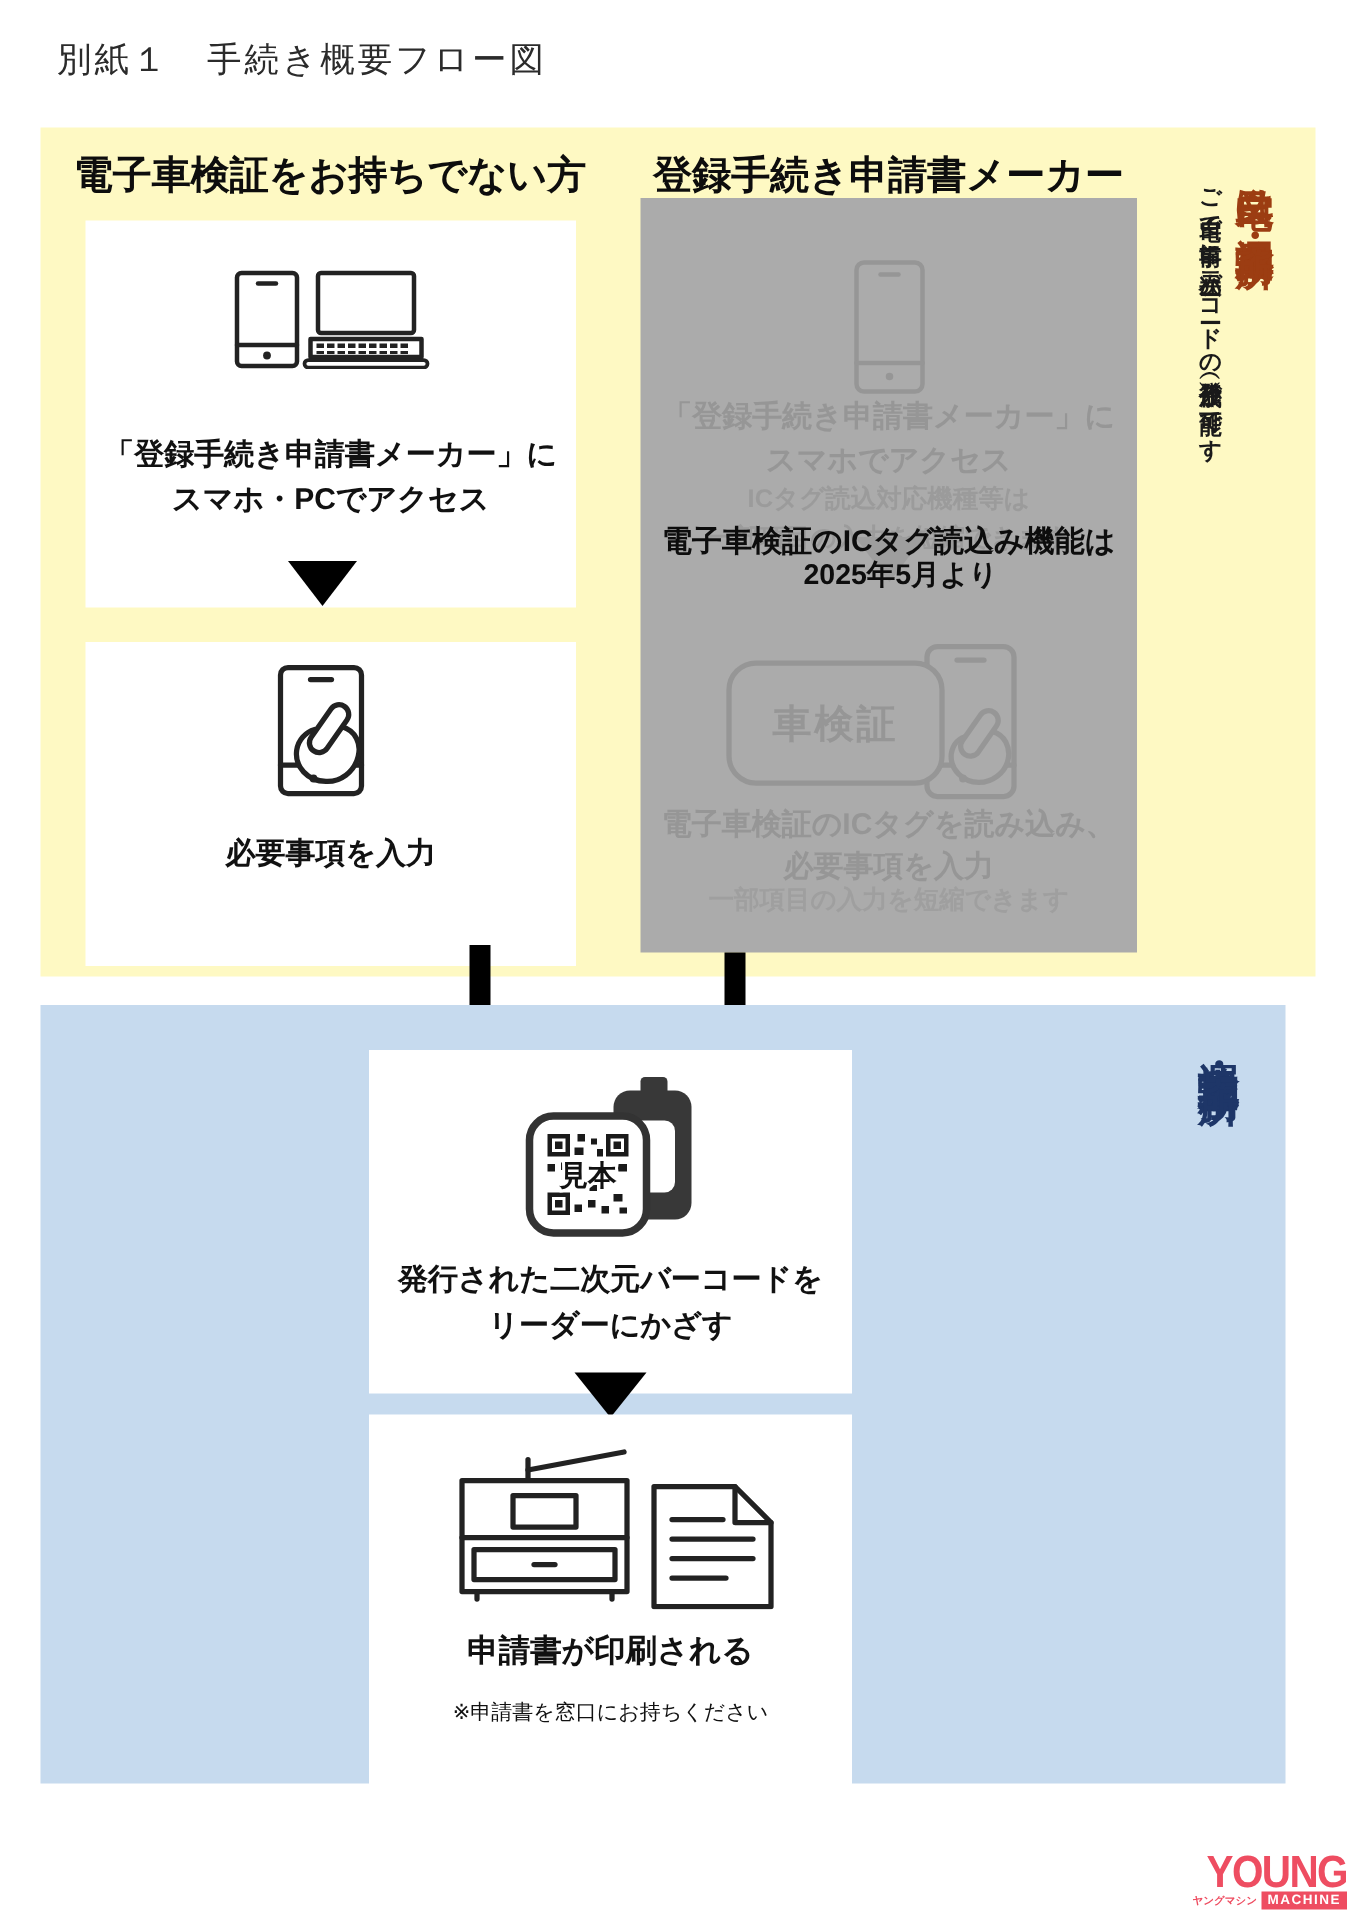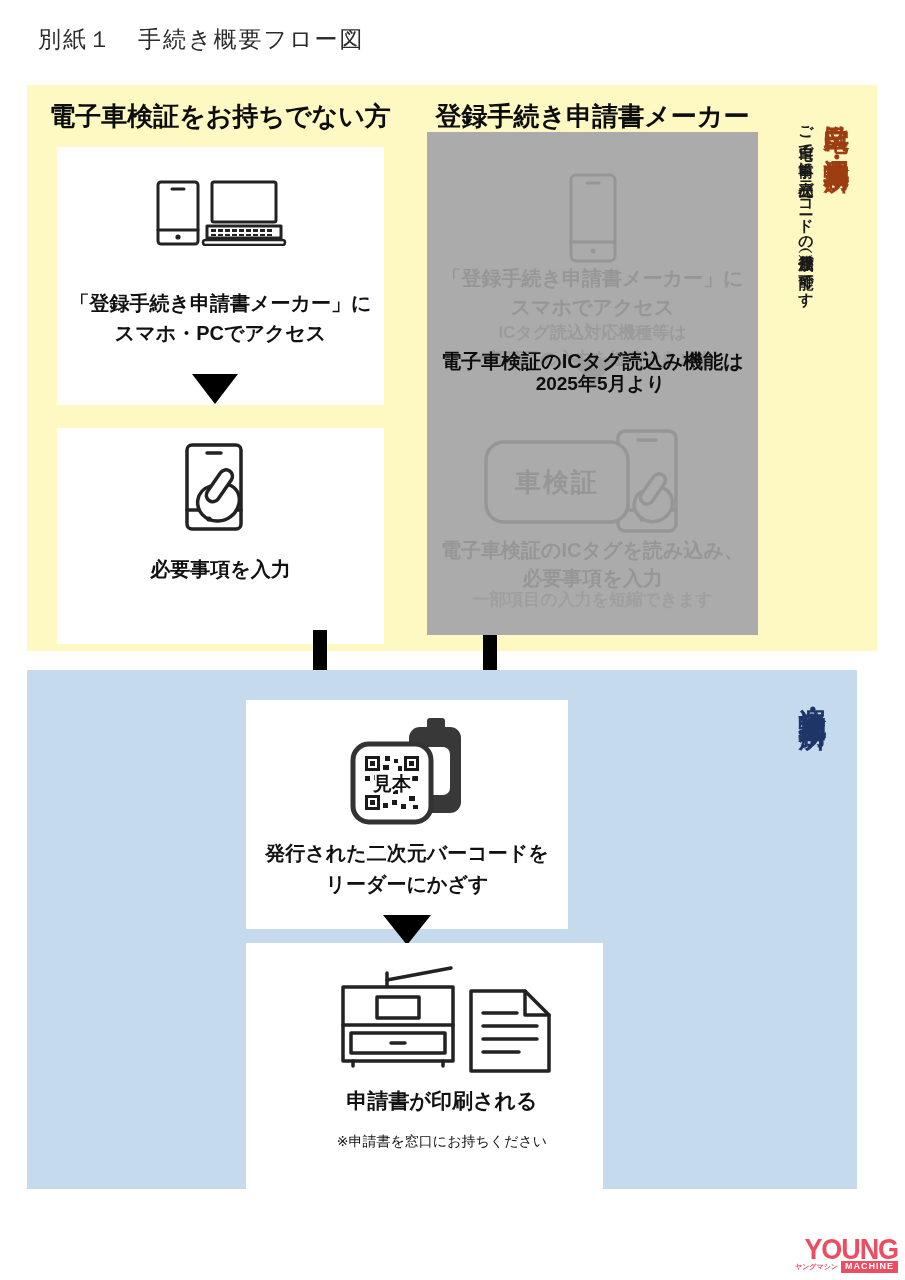--- a/index.html
+++ b/index.html
@@ -69,21 +69,21 @@
   .logo-kana{font-size:7px;font-weight:bold;color:#ee4d61;}
   .logo-machine{background:#ee4d61;color:#fff;font-size:9px;font-weight:bold;padding:1px 4px;letter-spacing:1px;line-height:1.1;}
 
   svg{display:block;margin:0 auto;}
   svg text{font-family:"Liberation Sans","DejaVu Sans",sans-serif;}
   .pad-t33{padding-top:33px;}
   .mt42{margin-top:42px;}
   .pad-t14{padding-top:14px;}
   .mt16{margin-top:16px;}
   .pad-t16{padding-top:16px;}
-  .pad-t20{padding-top:20px;padding-left:35px;}
+  .pad-t20{padding-top:20px;}
 </style>
 </head>
 <body>
 
 <div class="canvas">
 
   <div class="page-title">別紙１　手続き概要フロー図</div>
 
   <div class="sec-home">
 

